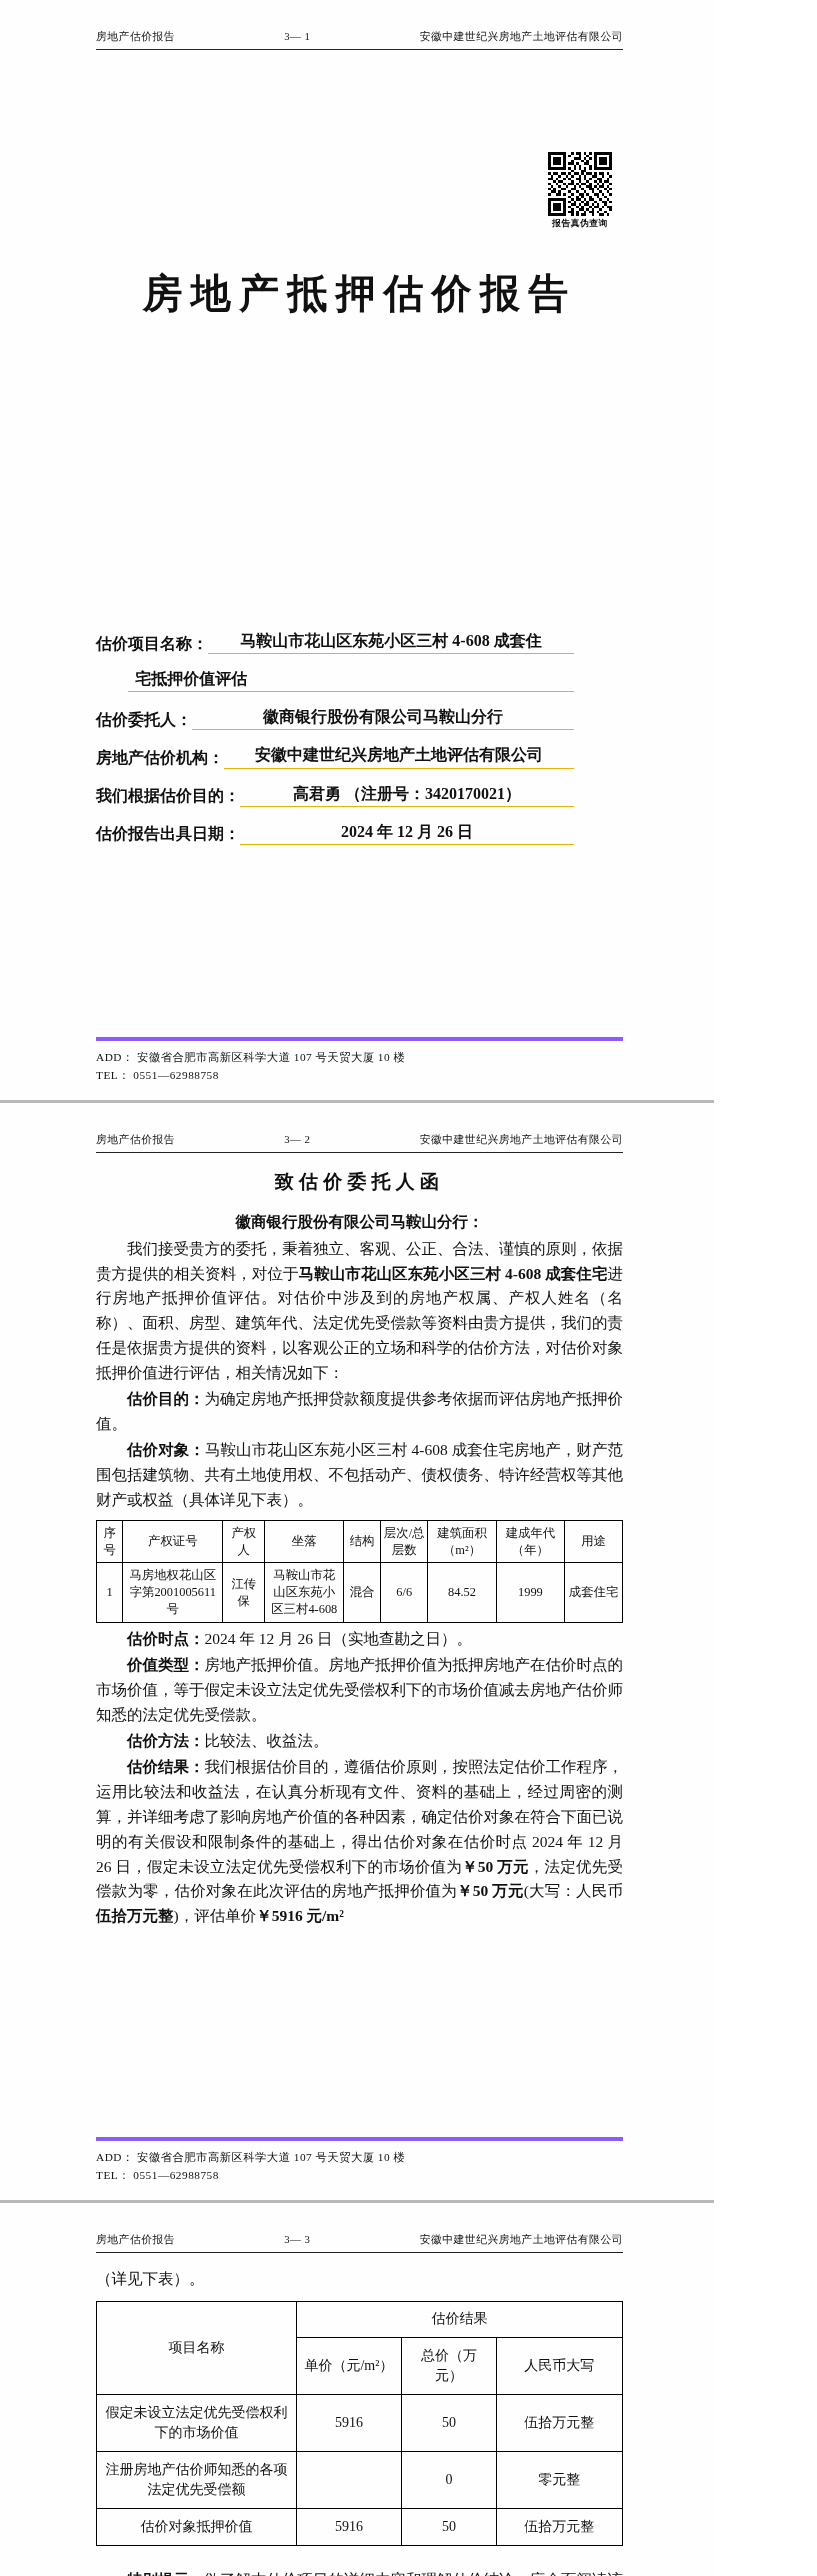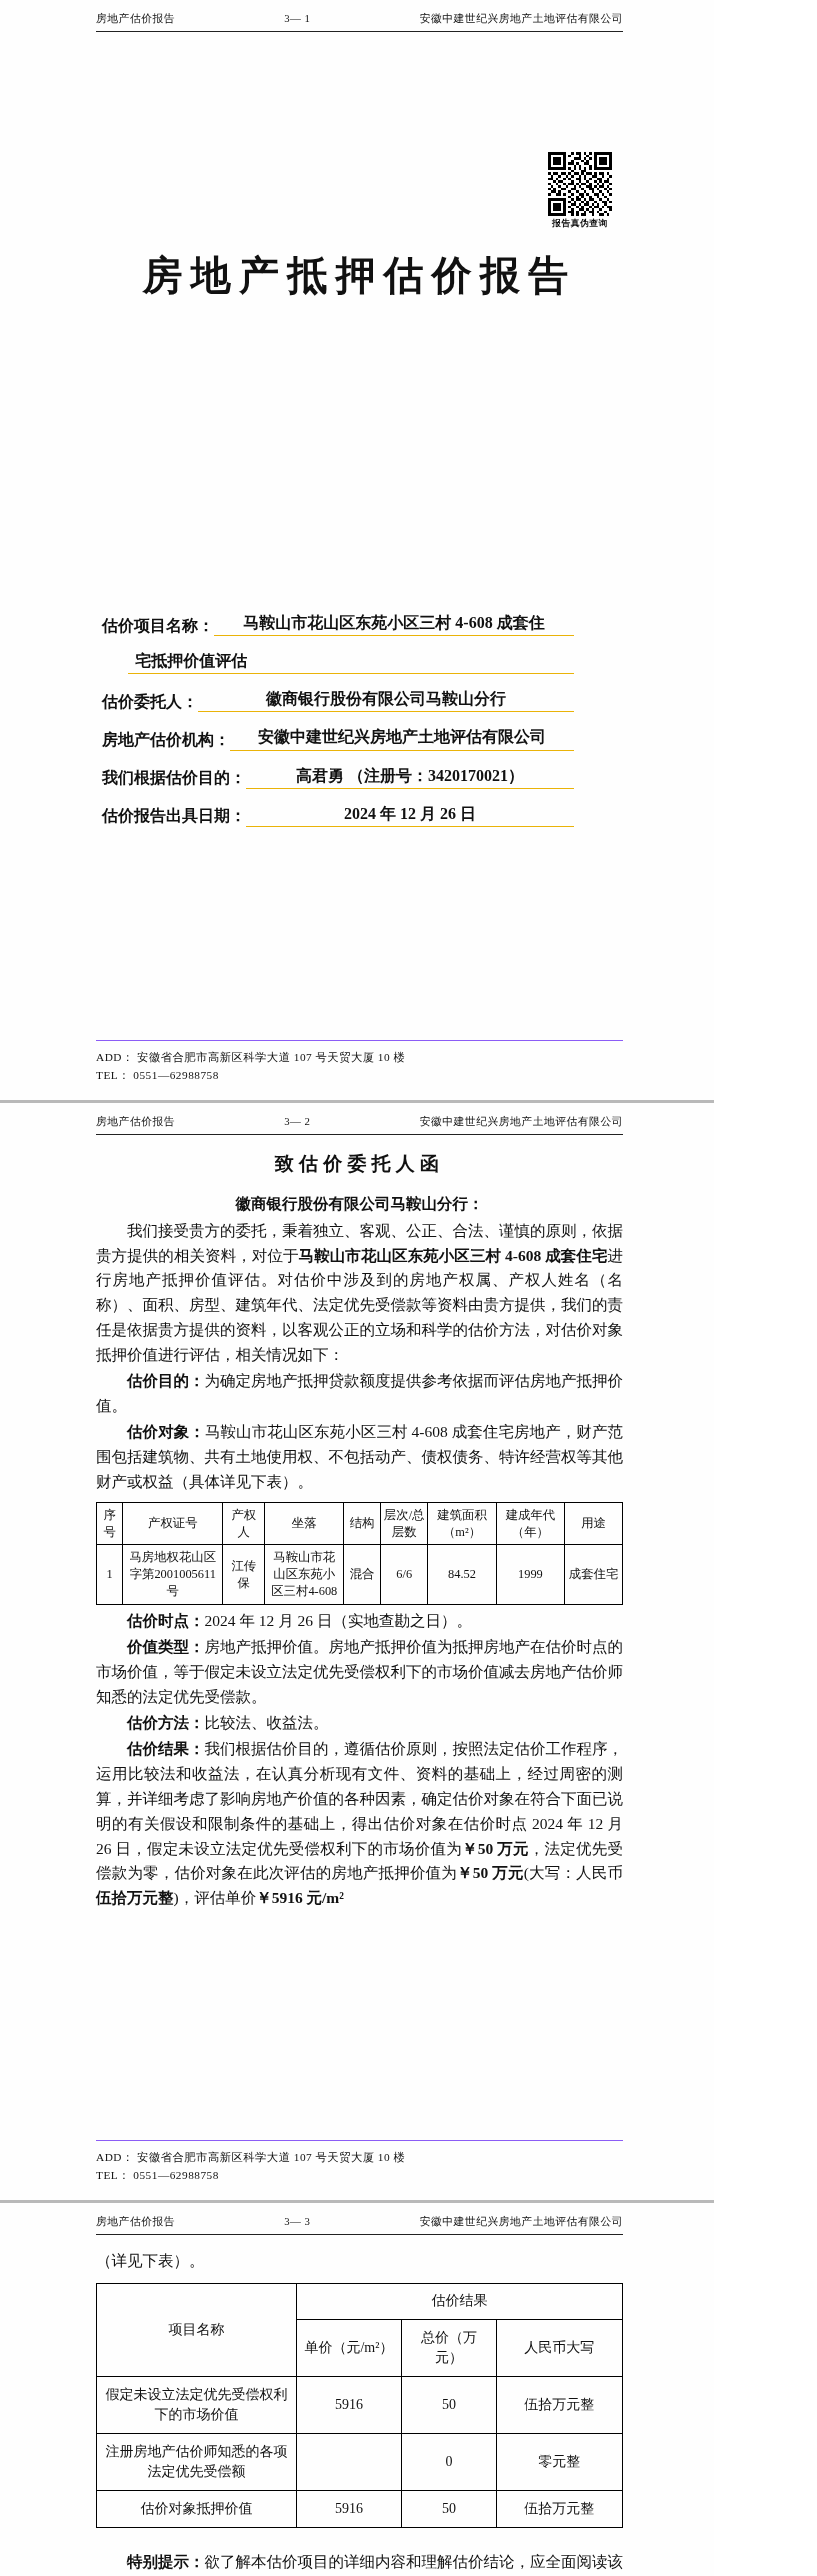--- a/index.html
+++ b/index.html
@@ -8,38 +8,38 @@
     width: 818px;
     background: #ffffff;
     color: #111111;
     font-family: "Liberation Serif", "DejaVu Serif", serif;
   }
   .page {
     width: 714px;
     height: 1100px;
     background: #fefefe;
     position: relative;
-    padding: 12px 91px 0 96px;
+    padding: 30px 91px 0 96px;
     overflow: hidden;
   }
   .page + .page { border-top: 3.6px solid #b9b9b9; }
 
   .page-header {
     display: flex;
     justify-content: space-between;
     align-items: baseline;
     font-size: 10.8px;
     letter-spacing: 0.5px;
     border-bottom: 1px solid #222222;
     padding-bottom: 5.2px;
   }
   .page-footer {
     position: absolute;
     left: 96px; right: 91px; bottom: 15.5px;
-    border-top: 1px solid #8b5cf6;
+    border-top: 4px solid #8b5cf6;
     padding-top: 6.2px;
     font-size: 11.3px;
     line-height: 18.5px;
     letter-spacing: 0.5px;
   }
 
   
   .qr-wrap { position: absolute; top: 152px; right: 102px; width: 64px; text-align: center; }
   .qr-wrap svg { display: block; width: 64px; height: 64px; }
   .qr-caption { font-size: 8.8px; margin-top: 1.5px; font-weight: bold; letter-spacing: 0.5px; }
@@ -54,21 +54,21 @@
   }
   .doc-no {
     margin-top: 24px;
     text-align: center;
     font-size: 16px;
     font-weight: bold;
     letter-spacing: 1px;
   }
   .cover-fields { margin-top: 309px; font-size: 16px; font-weight: bold; }
   .field-row { display: flex; align-items: flex-end; margin-bottom: 14px; line-height: 21.6px; }
-  .field-label { white-space: nowrap; margin-left: 6px; }
+  .field-label { white-space: nowrap; }
   .field-label.spacer { visibility: hidden; }
   .lead-space { width: 32px; flex: none; }
   .field-value {
     flex: 1;
     margin-right: 49px;
     border-bottom: 1px solid #eab308;
     text-align: center;
     padding: 0 3.1px 1.5px 3.1px;
   }
   .field-value.left { text-align: left; padding-left: 7.2px; }

